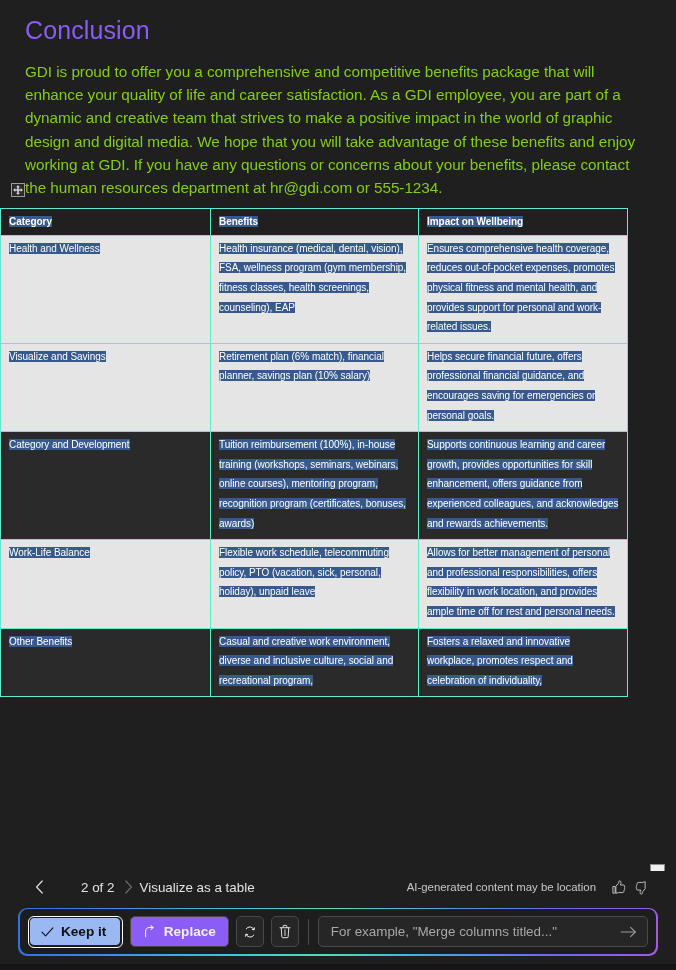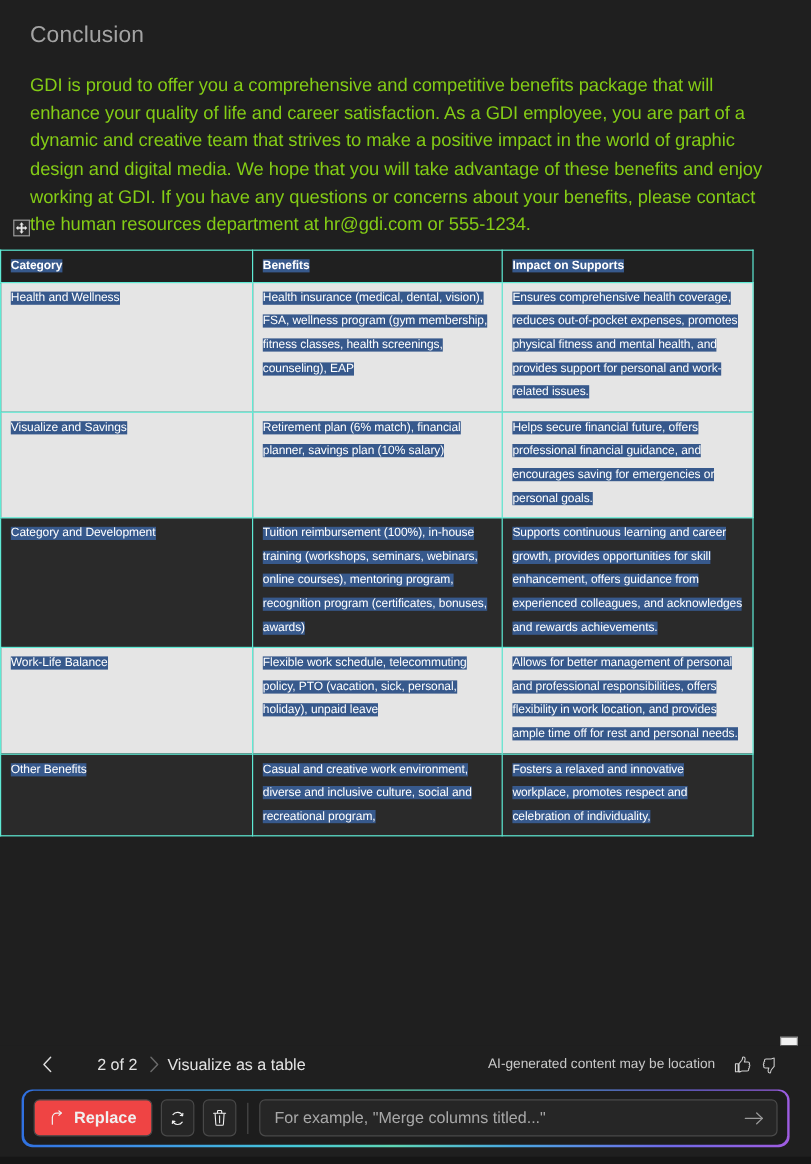--- a/index.html
+++ b/index.html
@@ -25,22 +25,22 @@
   .doc {
     position: relative;
     flex: 1 1 auto;
     overflow: hidden;
     padding: 0;
   }
 
   .doc-inner { padding: 14px 24px 0 25px; }
 
   .doc-title {
-    color: #a3a3a3;
-    font-size: 19px;
+    color: #8b5cf6;
+    font-size: 25px;
     font-weight: 400;
     letter-spacing: 0.1px;
     line-height: 32px;
     margin-bottom: 14px;
   }
 
   .doc-para {
     color: #84cc16;
     font-size: 15.3px;
     line-height: 23.2px;
@@ -217,21 +217,21 @@
     border-radius: 4px;
     height: 27px;
     padding: 0 13px 0 10px;
     font-size: 13.6px;
     font-weight: 700;
     white-space: nowrap;
   }
 
   .btn-ghost {
     display: flex; align-items: center; gap: 7px;
-    background: #ef4444;
+    background: #8b5cf6;
     color: #f0f0f0;
     border: 1px solid #484848;
     border-radius: 5px;
     height: 31px;
     padding: 0 12px;
     font-size: 13.6px;
     font-weight: 700;
     white-space: nowrap;
   }
 
@@ -309,21 +309,21 @@
       <table class="vis-table">
         <colgroup>
             <col class="c1">
             <col class="c2">
             <col class="c3">
           </colgroup>
         <thead>
           <tr>
             <th><span class="sel">Category</span></th>
             <th><span class="sel">Benefits</span></th>
-            <th><span class="sel">Impact on Supports</span></th>
+            <th><span class="sel">Impact on Wellbeing</span></th>
           </tr>
         </thead>
         <tbody>
           <tr class="row-dark">
             <td><span class="sel">Health and Wellness</span></td>
             <td><span class="sel">Health insurance (medical, dental, vision), FSA, wellness program (gym membership, fitness classes, health screenings, counseling), EAP</span></td>
             <td><span class="sel">Ensures comprehensive health coverage, reduces out-of-pocket expenses, promotes physical fitness and mental health, and provides support for personal and work-related issues.</span></td>
           </tr>
           <tr class="row-dark">
             <td><span class="sel">Visualize and Savings</span></td>
@@ -384,20 +384,28 @@
           <g transform="rotate(180 8 8)">
             <path d="M5.2 14.2 L5.2 6.7 L7.5 4.0 C8.1 3.2 8.3 2.5 8.3 1.7 C8.3 1.2 8.7 0.9 9.2 0.9 C10.0 0.9 10.6 1.6 10.6 2.6 C10.6 3.4 10.3 4.4 9.9 5.3 L13.1 5.3 C13.9 5.3 14.5 5.9 14.5 6.6 C14.5 6.9 14.4 7.2 14.2 7.4 C14.6 7.6 14.8 8.0 14.8 8.4 C14.8 8.9 14.5 9.3 14.1 9.5 C14.3 9.7 14.4 10.0 14.4 10.3 C14.4 10.8 14.1 11.2 13.6 11.4 C13.7 11.6 13.8 11.8 13.8 12.1 C13.8 12.8 13.2 13.4 12.4 13.4 L7.8 13.4 C7.0 13.4 6.2 14.2 5.2 14.2 Z" fill="none" stroke="#cfcfcf" stroke-width="0.95" stroke-linejoin="round"></path>
           </g>
         </svg>
       </button>
     </div>
 
     <div class="prompt-outer">
       <div class="prompt-inner">
 
+        <div class="keepit-focus">
+          <button class="btn-keepit">
+            <svg width="13" height="12" viewBox="0 0 14 12">
+              <path d="M1 6.2 L5 10.2 L12.8 1.6" fill="none" stroke="#101010" stroke-width="1.2" stroke-linecap="round" stroke-linejoin="round"></path>
+            </svg>
+            <span>Keep it</span>
+          </button>
+        </div>
 
         <button class="btn-ghost">
           <svg width="14" height="14" viewBox="0 0 16 16">
             <path d="M3.0 13.5 L3.0 7.2 C3.0 4.8 4.9 2.9 7.3 2.9 L11.4 2.9" fill="none" stroke="#f0f0f0" stroke-width="1.15" stroke-linecap="round" stroke-linejoin="round"></path>
             <path d="M9.2 0.8 L11.5 2.9 L9.2 5.1" fill="none" stroke="#f0f0f0" stroke-width="1.15" stroke-linecap="round" stroke-linejoin="round"></path>
           </svg>
           <span>Replace</span>
         </button>
 
         <button class="btn-icon">

